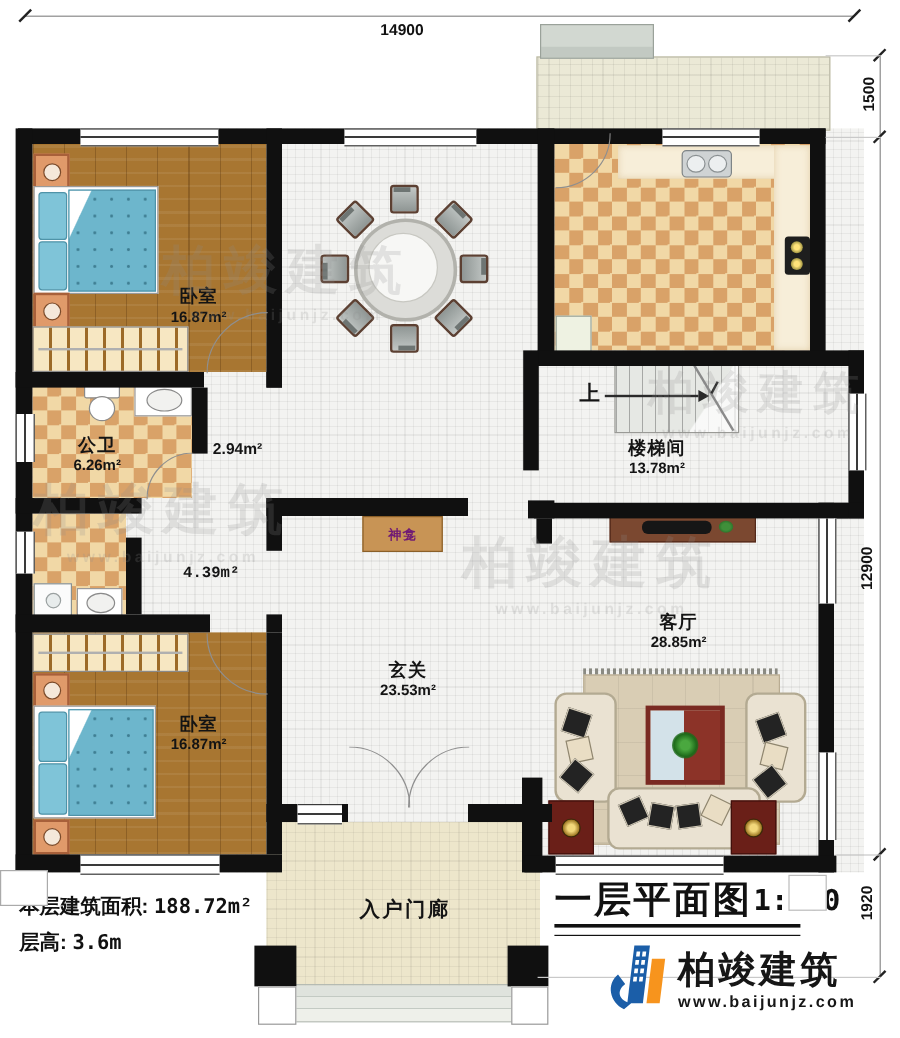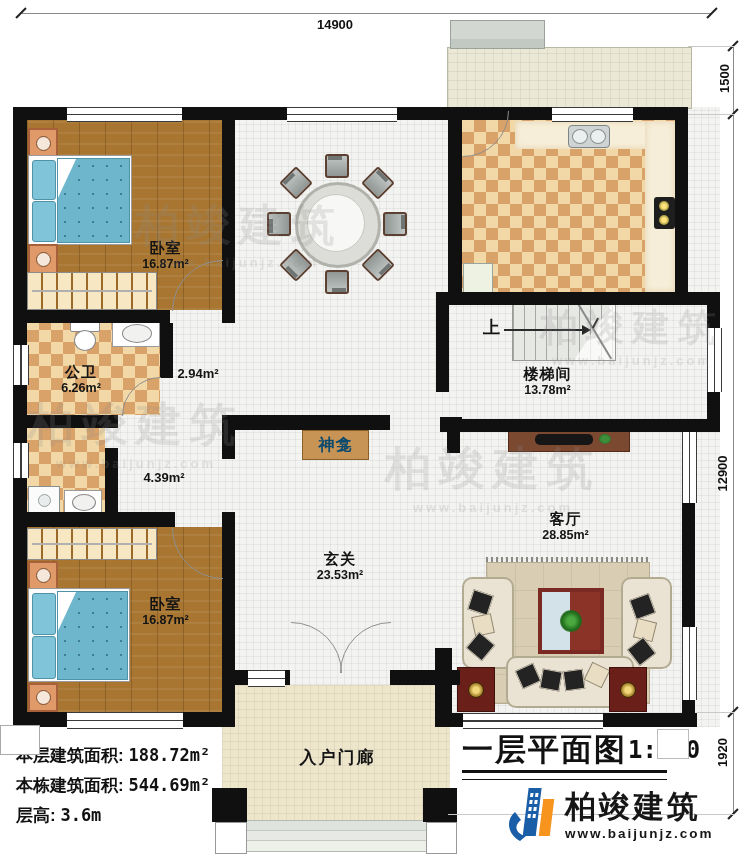--- a/index.html
+++ b/index.html
@@ -158,21 +158,21 @@
   <div class="abs" style="left:590px;top:322px;width:11px;height:2px;background:#2a2a2a;transform:rotate(-62deg);"></div>
   <div class="lbl" style="left:482px;top:318px;width:20px;">
       <span class="nm" style="font-size:17px;">上</span>
     </div>
 
   <div class="abs" style="left:508px;top:429px;width:120px;height:21px;background:#7b4830;border:1.5px solid #53291a;">
     <div class="abs" style="left:26px;top:4px;width:58px;height:11px;background:#161616;border-radius:5px;"></div>
     <div class="abs" style="left:90px;top:4px;width:12px;height:10px;border-radius:50%;background:radial-gradient(#3f8f3a 40%, #1f5a1c);"></div>
   </div>
   <div class="abs" style="left:302px;top:430px;width:65px;height:28px;background:#c89455;border:1.5px solid #8a5f28;display:flex;align-items:center;justify-content:center;">
-    <span style="font-size:16px;font-weight:bold;color:#0c4a6e;letter-spacing:1px;">神龛</span>
+    <span style="font-size:11px;font-weight:bold;color:#701a75;letter-spacing:1px;">神龛</span>
   </div>
 
   <div class="abs" style="left:486px;top:562px;width:162px;height:140px;background:#d9cdb4;border:1px solid #b9ac92;
        background-image:repeating-linear-gradient(0deg, rgba(0,0,0,.06) 0 1px, transparent 1px 28px),repeating-linear-gradient(90deg, rgba(0,0,0,.06) 0 1px, transparent 1px 28px);"></div>
   <div class="abs" style="left:486px;top:557px;width:162px;height:5px;background-image:repeating-linear-gradient(90deg,#8a8a82 0 2px, transparent 2px 5px);"></div>
   <div class="sofa" style="left:462px;top:577px;width:48px;height:88px;"></div>
   <div class="sofa" style="left:621px;top:577px;width:47px;height:88px;"></div>
   <div class="sofa" style="left:506px;top:656px;width:124px;height:48px;"></div>
   <div class="pw" style="left:470px;top:592px;width:19px;height:19px;transform:rotate(18deg);"></div>
   <div class="pwl" style="left:473px;top:615px;width:18px;height:18px;transform:rotate(-12deg);"></div>
@@ -247,21 +247,21 @@
     <span class="nm">卧室</span>
       <span class="ar">16.87m²</span>
     </div>
   <div class="lbl" style="left:36px;top:364px;width:90px;">
     <span class="nm">公卫</span>
       <span class="ar">6.26m²</span>
     </div>
   <div class="lbl" style="left:160px;top:367px;width:76px;">
     <span class="ar-only">2.94m²</span>
     </div>
-  <div class="lbl" style="left:126px;top:471px;width:76px;">
+  <div class="lbl" style="left:138px;top:471px;width:76px;font-family:Liberation Mono, monospace;">
     <span class="ar-only">4.39m²</span>
     </div>
   <div class="lbl" style="left:500px;top:366px;width:95px;">
     <span class="nm">楼梯间</span>
       <span class="ar">13.78m²</span>
     </div>
   <div class="lbl" style="left:295px;top:551px;width:90px;">
     <span class="nm">玄关</span>
       <span class="ar">23.53m²</span>
     </div>
@@ -306,21 +306,20 @@
     <span class="wm-t">柏竣建筑</span>
       <span class="wm-s">www.baijunjz.com</span>
     </div>
   <div class="wm" style="left:385px;top:438px;font-size:46px;">
     <span class="wm-t">柏竣建筑</span>
       <span class="wm-s">www.baijunjz.com</span>
     </div>
 
   <div class="abs" style="left:16px;top:744px;width:250px;">
     <div class="stat-row"><span>本层建筑面积:</span> <span class="v">188.72m²</span></div>
-    <div class="stat-row"><span>本栋建筑面积:</span> <span class="v">544.69m²</span></div>
     <div class="stat-row"><span>层高:</span> <span class="v">3.6m</span></div>
   </div>
 
   <div id="title-text">一层平面图</div>
   <div id="title-scale">1:100</div>
   <div id="title-underline"></div>
 
   <div id="logo">
     <span>
       <svg width="52" height="58" viewBox="0 0 52 58">

